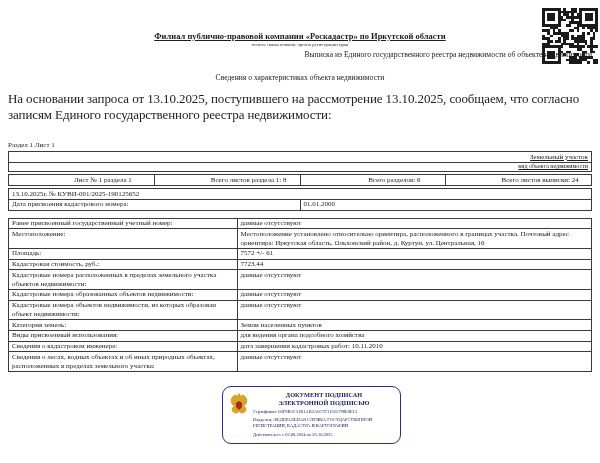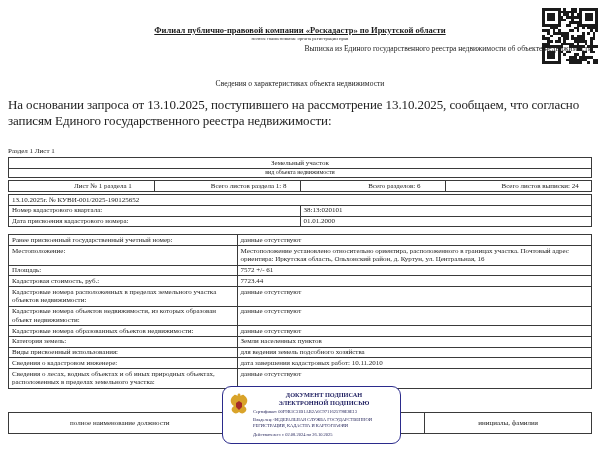--- a/index.html
+++ b/index.html
@@ -1,28 +1,28 @@
 <!DOCTYPE html>
 <html><head>
 <meta charset="utf-8">
 <style>
   html,body{margin:0;padding:0;background:#e8e8e8;}
   .page{position:relative;width:600px;height:463px;background:#fff;margin:0 auto;
         font-family:"Liberation Serif",serif;color:#1c1c1c;overflow:hidden;}
-  .content{position:absolute;left:8px;top:8px;width:584px;}
+  .content{position:absolute;left:8px;top:14px;width:584px;}
   .org{margin-top:17px;font-size:8.5px;font-weight:bold;text-align:center;text-decoration:underline;}
   .orgcap{font-size:4.8px;text-align:center;color:#333;margin-top:1px;}
   .doctitle{font-size:7.6px;text-align:right;margin-top:3px;}
-  .secttitle{font-size:7.6px;text-align:center;margin-top:26px;}
+  .secttitle{font-size:7.6px;text-align:center;margin-top:14px;}
   .basis{font-size:13px;margin-top:9px;letter-spacing:-0.1px;}
   .razdel{font-size:7px;text-align:left;margin-top:18px;}
   table{width:100%;border-collapse:collapse;table-layout:fixed;}
   td{border:0.8px solid #3a3a3a;font-size:7px;padding:0.5px 3px;vertical-align:top;line-height:1.25;}
   .tA{margin-top:2px;}
-  .tA td{text-align:center;}
+  .tA td{text-align:right;text-decoration:underline;}
   .tA .cap{font-size:6px;}
   .tB td{text-align:center;padding-left:46px;}
   .kv-label{width:38%;}
   .tborder td{border-top:1.6px solid #3a3a3a;}
   .gap8{height:7px;}
   .gap2{height:2px;}
   .qr{position:absolute;right:2px;top:7px;width:56px;height:58px;}
   .sig-table{position:absolute;left:8px;top:412px;width:584px;height:22px;border-collapse:collapse;}
   .sig-table td{border:0.8px solid #3a3a3a;text-align:center;vertical-align:middle;font-size:7px;}
   .stamp{position:absolute;left:222px;top:386px;width:179px;height:58px;background:#fff;
@@ -327,24 +327,20 @@
       </table>
 
     <div class="gap2"></div>
 
     <table>
       <tbody>
           <tr>
             <td colspan="2">13.10.2025г. № КУВИ-001/2025-190125652</td>
           </tr>
       <tr>
-        <td class="kv-label">Номер кадастрового квартала:</td>
-        <td>38:13:020101</td>
-      </tr>
-      <tr>
         <td class="kv-label">Дата присвоения кадастрового номера:</td>
         <td>01.01.2000</td>
       </tr>
     </tbody>
       </table>
 
     <div class="gap8"></div>
 
     <table>
       <tbody>
@@ -362,56 +358,47 @@
       </tr>
       <tr>
         <td class="kv-label">Кадастровая стоимость, руб.:</td>
         <td>7723.44</td>
       </tr>
       <tr>
         <td class="kv-label">Кадастровые номера расположенных в пределах земельного участка объектов недвижимости:</td>
         <td>данные отсутствуют</td>
       </tr>
       <tr>
+        <td class="kv-label">Кадастровые номера образованных объектов недвижимости:</td>
+        <td>данные отсутствуют</td>
+      </tr>
+      <tr>
         <td class="kv-label">Кадастровые номера объектов недвижимости, из которых образован объект недвижимости:</td>
         <td>данные отсутствуют</td>
       </tr>
       <tr>
-        <td class="kv-label">Кадастровые номера образованных объектов недвижимости:</td>
-        <td>данные отсутствуют</td>
-      </tr>
-      <tr>
         <td class="kv-label">Категория земель:</td>
         <td>Земли населенных пунктов</td>
       </tr>
       <tr>
         <td class="kv-label">Виды присвоенный использования:</td>
-        <td>для ведения земель подсобного хозяйства</td>
+        <td>для ведения органа подсобного хозяйства</td>
       </tr>
       <tr class="tborder">
         <td class="kv-label">Сведения о кадастровом инженере:</td>
         <td>дата завершения кадастровых работ: 10.11.2010</td>
       </tr>
       <tr>
         <td class="kv-label">Сведения о лесах, водных объектах и об иных природных объектах, расположенных в пределах земельного участка:</td>
         <td>данные отсутствуют</td>
       </tr>
     </tbody>
       </table>
   </div>
 
-  <table class="sig-table">
-    <tbody>
-        <tr>
-      <td style="width:37%">полное наименование должности</td>
-      <td style="width:32%"></td>
-      <td>инициалы, фамилия</td>
-    </tr>
-  </tbody>
-    </table>
 
   <div class="stamp">
     <span class="stamp-emblem">
       <svg viewBox="0 0 20 24" width="20" height="24">
         <path d="M10 3 C6 1 3 3 2 6 C1 9 3 12 5 13 C3 14 2 16 3 18 C5 21 8 21 10 19 C12 21 15 21 17 18 C18 16 17 14 15 13 C17 12 19 9 18 6 C17 3 14 1 10 3Z" fill="#d9a32a"></path>
         <path d="M10 8 L13 10 L13 14 L10 17 L7 14 L7 10Z" fill="#a52a2a"></path>
         <circle cx="6" cy="3" r="1.3" fill="#d9a32a"></circle>
         <circle cx="14" cy="3" r="1.3" fill="#d9a32a"></circle>
         <circle cx="10" cy="2" r="1.4" fill="#d9a32a"></circle>
       </svg>

